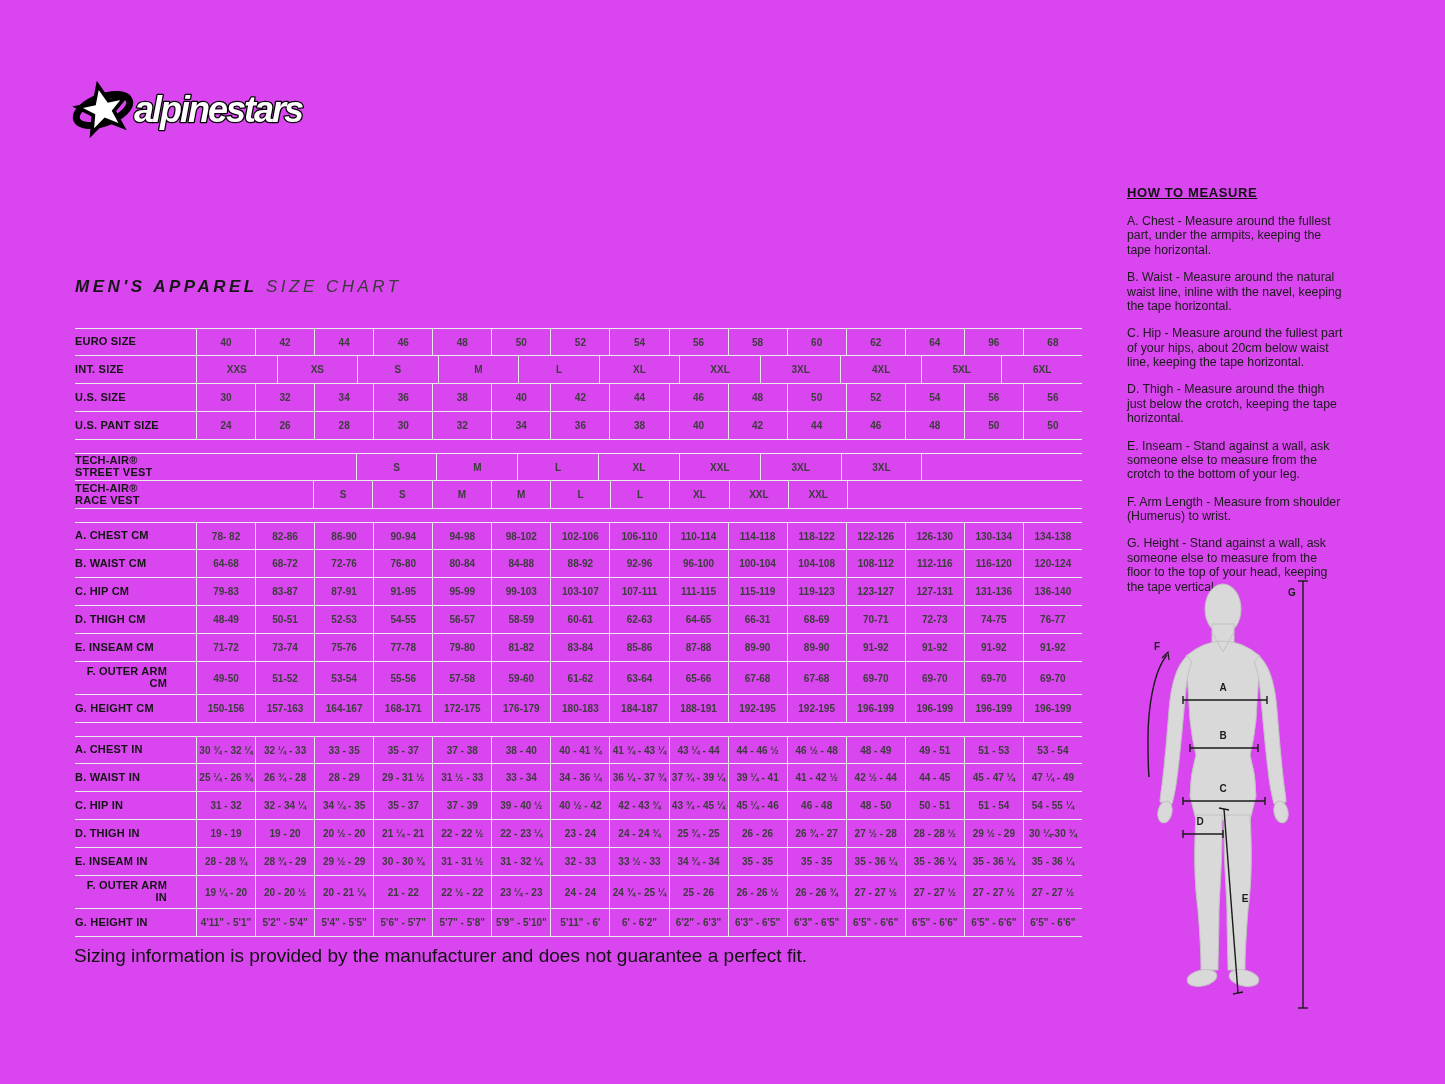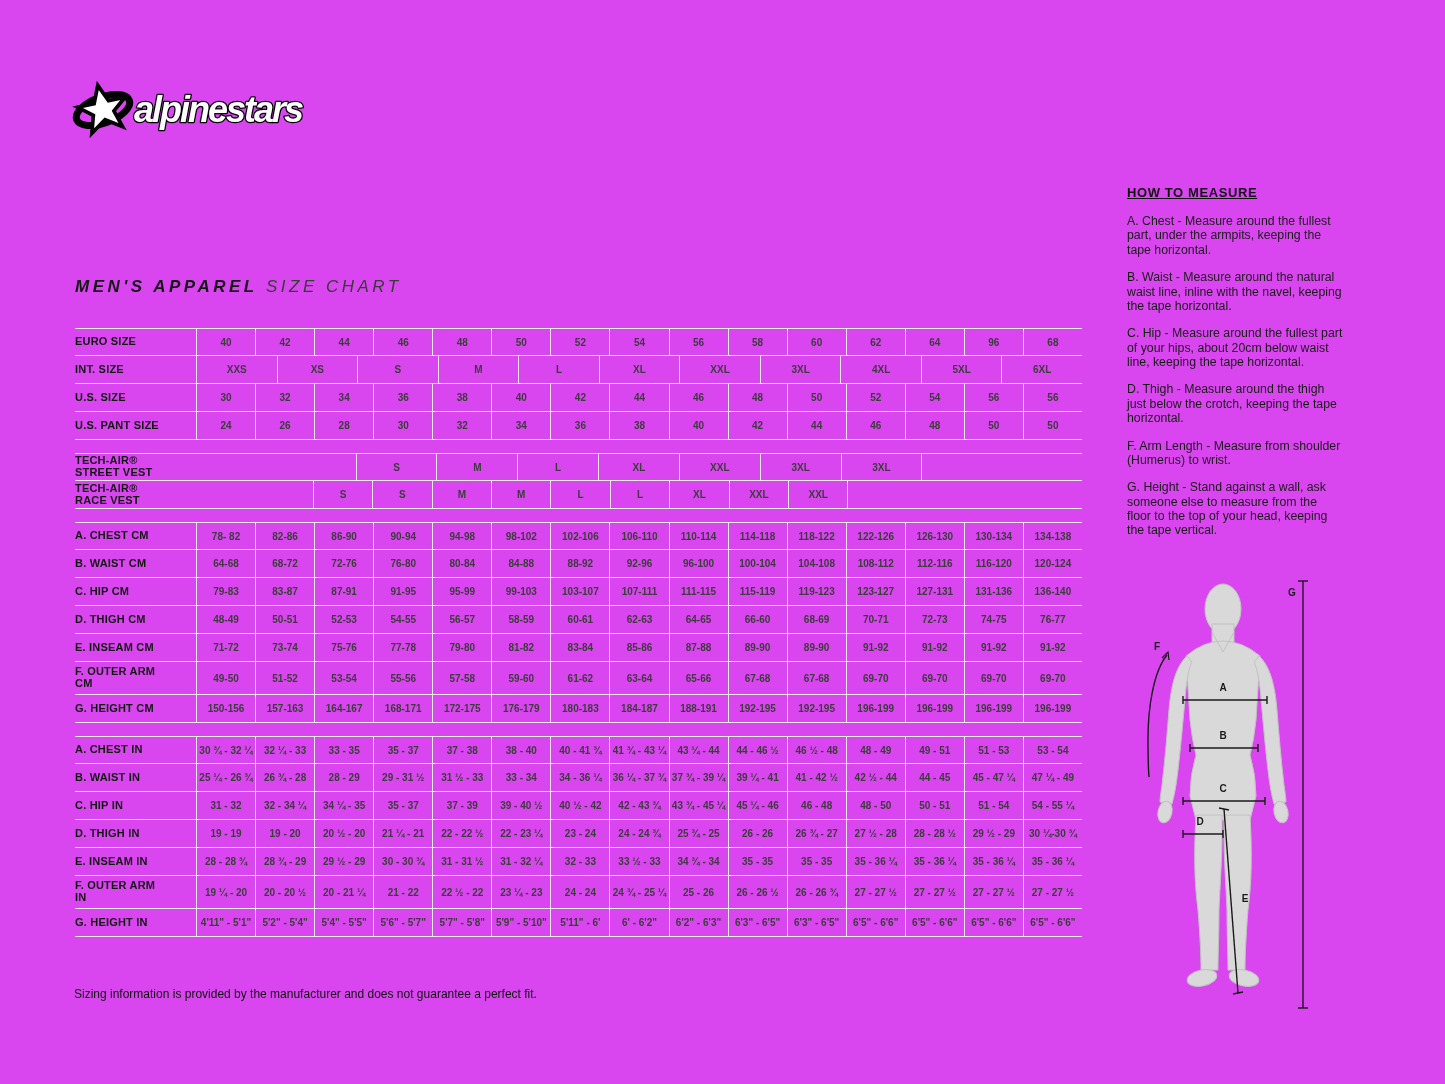--- a/index.html
+++ b/index.html
@@ -13,36 +13,36 @@
   
   .title { position:absolute; left:75px; top:277px; font-size:17px; font-style:italic; letter-spacing:3.5px; color:#222; white-space:nowrap; }
   .title .main { font-weight:bold; color:#161616; }
   .title .sub { font-weight:normal; color:#3a3a3a;font-style:italic; }
 
   
   .size-table { position:absolute; left:75px; top:328px; width:1007px; }
   .t-group { margin-bottom:13px; }
   .t-row { display:flex; align-items:stretch; height:28px; border-bottom:1px solid #ececec; }
   .t-group .t-row:first-child { border-top:1px solid #ececec; }
-  .t-row.tall { height:33px; }
+  .t-row.tall { height:33px;text-align:right; }
   .t-label { flex:0 0 92px; width:92px; display:flex; align-items:center; font-size:11px; font-weight:bold; color:#141414; line-height:1.05; letter-spacing:0.2px; }
   .t-cells { flex:1; display:flex;padding-left:29px; }
   .t-cell { flex:1; display:flex; align-items:center; justify-content:center; font-size:10px; font-weight:bold; color:#3d3d3d; white-space:nowrap; }
   .t-cell.bl { border-left:1px solid #e7e7e7; }
 
   
   .measure-panel { position:absolute; left:1127px; top:185px; width:216px; color:#1a1a1a; }
   .measure-heading { font-size:13px; font-weight:bold; letter-spacing:0.6px; margin-bottom:14px; color:#111;text-decoration:underline; }
   .measure-paragraph { font-size:12.3px; line-height:1.17; margin-bottom:13px; }
 
   
   .figure-svg { position:absolute; left:1138px; top:570px; }
 
   
-  .footer { position:absolute; left:74px; top:986px; font-size:12px; line-height:1.45; color:#111; }
+  .footer { position:absolute; left:74px; top:942px; font-size:19px; line-height:1.45; color:#111; }
 </style>
 </head>
 <body>
 
 <div class="page">
 
   <svg class="logo" width="252" height="60" viewBox="0 0 252 60">
     <g transform="translate(31,30)">
       <ellipse rx="28" ry="13" fill="none" stroke="#000" stroke-width="7" transform="rotate(-20)"></ellipse>
       <g transform="rotate(-12) scale(1.05)">
@@ -240,21 +240,21 @@
           <div class="t-cells">
             <div class="t-cell bl">48-49</div>
             <div class="t-cell bl">50-51</div>
             <div class="t-cell bl">52-53</div>
             <div class="t-cell bl">54-55</div>
             <div class="t-cell bl">56-57</div>
             <div class="t-cell bl">58-59</div>
             <div class="t-cell bl">60-61</div>
             <div class="t-cell bl">62-63</div>
             <div class="t-cell bl">64-65</div>
-            <div class="t-cell bl">66-60</div>
+            <div class="t-cell bl">66-31</div>
             <div class="t-cell bl">68-69</div>
             <div class="t-cell bl">70-71</div>
             <div class="t-cell bl">72-73</div>
             <div class="t-cell bl">74-75</div>
             <div class="t-cell bl">76-77</div>
           </div>
         </div>
         <div class="t-row">
           <div class="t-label">E. INSEAM CM</div>
           <div class="t-cells">
@@ -460,20 +460,21 @@
       </div>
     </div>
 
   <div class="measure-panel">
     <div class="measure-heading">HOW TO MEASURE</div>
     <div>
         <div class="measure-paragraph">A. Chest - Measure around the fullest part, under the armpits, keeping the tape horizontal.</div>
         <div class="measure-paragraph">B. Waist - Measure around the natural waist line, inline with the navel, keeping the tape horizontal.</div>
         <div class="measure-paragraph">C. Hip - Measure around the fullest part of your hips, about 20cm below waist line, keeping the tape horizontal.</div>
         <div class="measure-paragraph">D. Thigh - Measure around the thigh just below the crotch, keeping the tape horizontal.</div>
+        <div class="measure-paragraph">E. Inseam - Stand against a wall, ask someone else to measure from the crotch to the bottom of your leg.</div>
         <div class="measure-paragraph">F. Arm Length - Measure from shoulder (Humerus) to wrist.</div>
         <div class="measure-paragraph">G. Height - Stand against a wall, ask someone else to measure from the floor to the top of your head, keeping the tape vertical.</div>
       </div>
   </div>
 
   <svg class="figure-svg" width="178" height="452" viewBox="0 0 178 452">
     <g fill="#d9d9d9" stroke="#c2c2c2" stroke-width="1">
       <ellipse cx="85" cy="39" rx="18" ry="25"></ellipse>
       <rect x="74" y="54" width="22" height="26"></rect>
 

